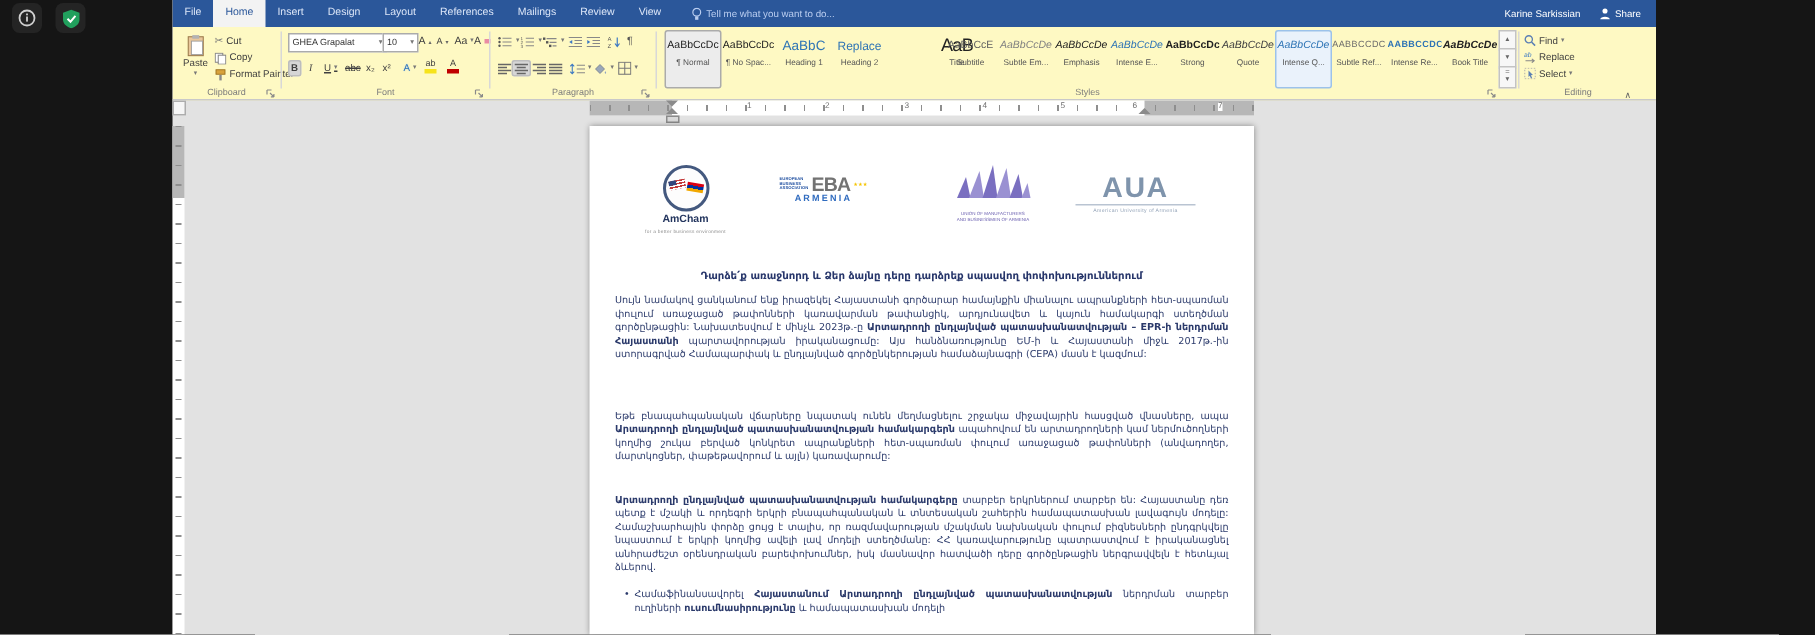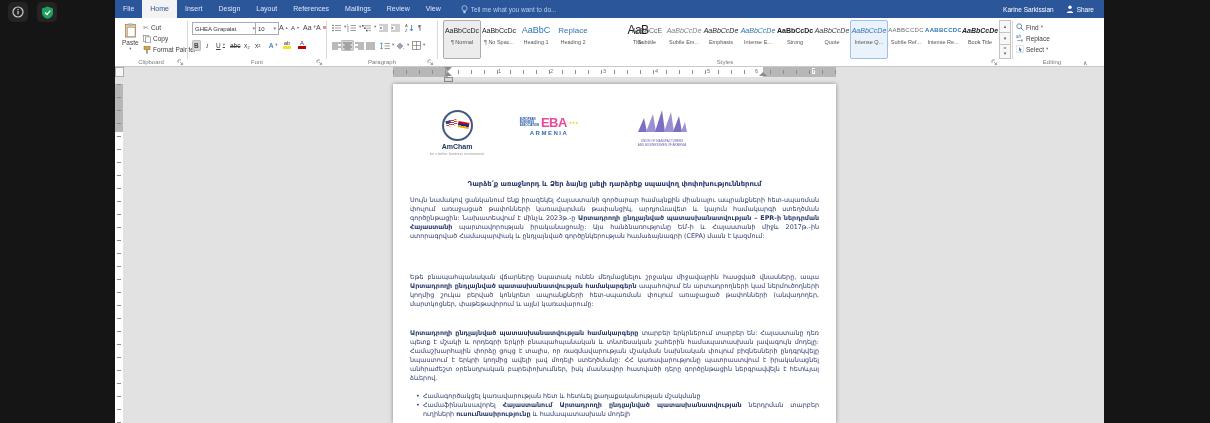--- a/index.html
+++ b/index.html
@@ -12,21 +12,21 @@
   
   #win{position:absolute;left:115px;top:0;width:989px;height:423px;background:#e2e2e2;overflow:hidden}
   
   .tbar{height:18px;background:#2b579a;display:flex;align-items:stretch;font-size:7px;color:#dce6f8}
   .tab{line-height:18px;padding:0 8px;white-space:nowrap}
   .tab.active{background:#f3f3f3;color:#2b579a}
   .tellme{display:flex;align-items:center;gap:3px;margin-left:12px;color:#b9cdf0;font-size:6.5px}
   .tbar-right{margin-left:auto;display:flex;align-items:center;gap:12px;padding-right:10px;color:#fff;font-size:6.5px}
   .share{display:flex;align-items:center;gap:3px}
   
-  #ribbon{position:absolute;left:0;top:18px;width:100%;height:48px;background:#ffffff;
+  #ribbon{position:absolute;left:0;top:18px;width:100%;height:48px;background:#fef9c3;
           border-bottom:1px solid #c9c9c9;font-size:6.5px;color:#3f3f3f}
   .gdiv{position:absolute;top:3px;height:38px;width:1px;background:#d8d8d8}
   .glabel{position:absolute;top:41px;font-size:6px;color:#7c7c7c;text-align:center;width:60px}
   .launch{position:absolute;top:41px;width:7px;height:7px}
   .sbtn{position:absolute;display:flex;align-items:center;gap:2px;height:11px;padding:0 2px;
         border-radius:2px;white-space:nowrap;color:#3f3f3f}
   .pressed{background:#d6d6d6;box-shadow:inset 0 0 0 1px #bdbdbd}
   .combo{position:absolute;background:#fff;border:1px solid #ababab;display:flex;align-items:center;
          font-size:6px;padding:0 2px;height:11px;color:#333}
   .car{font-size:5px;color:#777;margin-left:auto;line-height:1}
@@ -87,21 +87,21 @@
   .flag{position:absolute;width:11px;height:6px}
   .flag-us{left:2px;top:8px;transform:rotate(-12deg);
            background:repeating-linear-gradient(180deg,#c43a3a 0 1px,#fff 1px 2px)}
   .flag-us::after{content:"";position:absolute;left:0;top:0;width:5px;height:3px;background:#31477e}
   .flag-am{right:2px;top:10px;transform:rotate(10deg);
            background:linear-gradient(180deg,#d90012 0 33%,#0033a0 33% 66%,#f2a800 66% 100%)}
   .am-name{font-size:7px;font-weight:bold;color:#23355e;margin-top:2px}
   .am-tag{font-size:3.2px;color:#8d8d8d;margin-top:2px;letter-spacing:.2px}
   .eba-top{display:flex;align-items:center;justify-content:center;gap:2px}
   .eba-micro{font-size:2.8px;color:#1f4fa0;text-align:left;line-height:3.2px;font-weight:bold}
-  .eba-abbr{font-size:13px;font-weight:bold;color:#ec4899;letter-spacing:-.5px;line-height:13px}
+  .eba-abbr{font-size:13px;font-weight:bold;color:#737373;letter-spacing:-.5px;line-height:13px}
   .eba-stars{color:#f5c400;font-size:3.5px;line-height:4px}
   .eba-country{font-size:6px;font-weight:bold;color:#2f6bbf;letter-spacing:1.5px;margin-top:1px}
   .ch-text{font-size:3px;color:#6a5fb0;line-height:3.8px;margin-top:2px}
   .aua-abbr{font-size:19px;color:#7f94ac;letter-spacing:1px;line-height:19px;font-weight:bold;
             font-family:"Liberation Sans",sans-serif}
   .aua-sub{font-size:3.4px;color:#93a3b8;margin-top:1px;letter-spacing:.3px;border-top:.5px solid #b9c4d2;padding-top:1px}
 </style>
 </head>
 <body>
 
@@ -489,27 +489,30 @@
         <path d="M2 24 L8 10 L11 24 Z" fill="#7a6fc0"></path>
           <path d="M10 24 L17 6 L20 24 Z" fill="#9a91d2"></path>
         <path d="M19 24 L26 2 L29 24 Z" fill="#7a6fc0"></path>
           <path d="M28 24 L35 4 L38 24 Z" fill="#9a91d2"></path>
         <path d="M37 24 L43 8 L46 24 Z" fill="#7a6fc0"></path>
           <path d="M45 24 L49 14 L51 24 Z" fill="#9a91d2"></path>
       </svg>
       <div class="ch-text">UNION OF MANUFACTURERS</div>
       <div class="ch-text" style="margin-top:0">AND BUSINESSMEN OF ARMENIA</div>
     </div>
-
-    <div id="doc-title">Դարձե՛ք առաջնորդ և Ձեր ձայնը լսելի դարձրեք սպասվող փոփոխություններում</div>
+    <div class="logo" style="left:324px;top:32px;width:80px">
+      <div class="aua-abbr">AUA</div>
+      <div class="aua-sub">American University of Armenia</div>
+    </div>
+
+    <div id="doc-title">Դարձե՛ք առաջնորդ և Ձեր ձայնը դերը դարձրեք սպասվող փոփոխություններում</div>
 
     <div class="doc" style="top:112px"><span>Սույն նամակով ցանկանում ենք իրազեկել Հայաստանի գործարար համայնքին միանալու ապրանքների հետ-սպառման փուլում առաջացած թափոնների կառավարման թափանցիկ, արդյունավետ և կայուն համակարգի ստեղծման գործընթացին: Նախատեսվում է մինչև 2023թ.-ը </span><span class="b">Արտադրողի ընդլայնված պատասխանատվության – EPR-ի ներդրման Հայաստանի</span><span> պարտավորության իրականացումը: Այս հանձնառությունը ԵՄ-ի և Հայաստանի միջև 2017թ.-ին ստորագրված Համապարփակ և ընդլայնված գործընկերության համաձայնագրի (CEPA) մասն է կազմում:</span></div>
 
     <div class="doc" style="top:189px"><span>Եթե բնապահպանական վճարները նպատակ ունեն մեղմացնելու շրջակա միջավայրին հասցված վնասները, ապա </span><span class="b">Արտադրողի ընդլայնված պատասխանատվության համակարգերն</span><span> ապահովում են արտադրողների կամ ներմուծողների կողմից շուկա բերված կոնկրետ ապրանքների հետ-սպառման փուլում առաջացած թափոնների (անվադողեր, մարտկոցներ, փաթեթավորում և այլն) կառավարումը:</span></div>
 
     <div class="doc" style="top:245px"><span class="b">Արտադրողի ընդլայնված պատասխանատվության համակարգերը </span><span>տարբեր երկրներում տարբեր են: Հայաստանը դեռ պետք է մշակի և որդեգրի երկրի բնապահպանական և տնտեսական շահերին համապատասխան լավագույն մոդելը: Համաշխարհային փորձը ցույց է տալիս, որ ռազմավարության մշակման նախնական փուլում բիզնեսների ընդգրկվելը նպաստում է երկրի կողմից ավելի լավ մոդելի ստեղծմանը: ՀՀ կառավարությունը պատրաստվում է իրականացնել անհրաժեշտ օրենսդրական բարեփոխումներ, իսկ մասնավոր հատվածի դերը գործընթացին ներգրավվելն է հետևյալ ձևերով.</span></div>
 
     <div class="doc" style="top:308px">
-      <div class="bullet-item"><span>Համագործակցել կառավարության հետ և հետևել քաղաքականության մշակմանը</span></div>
       <div class="bullet-item"><span>Համաֆինանսավորել </span><span class="b">Հայաստանում Արտադրողի ընդլայնված պատասխանատվության</span><span> ներդրման տարբեր ուղիների </span><span class="b">ուսումնասիրությունը</span><span> և համապատասխան մոդելի</span></div>
     </div>
   </div>
 </div>
 
 </body></html>

